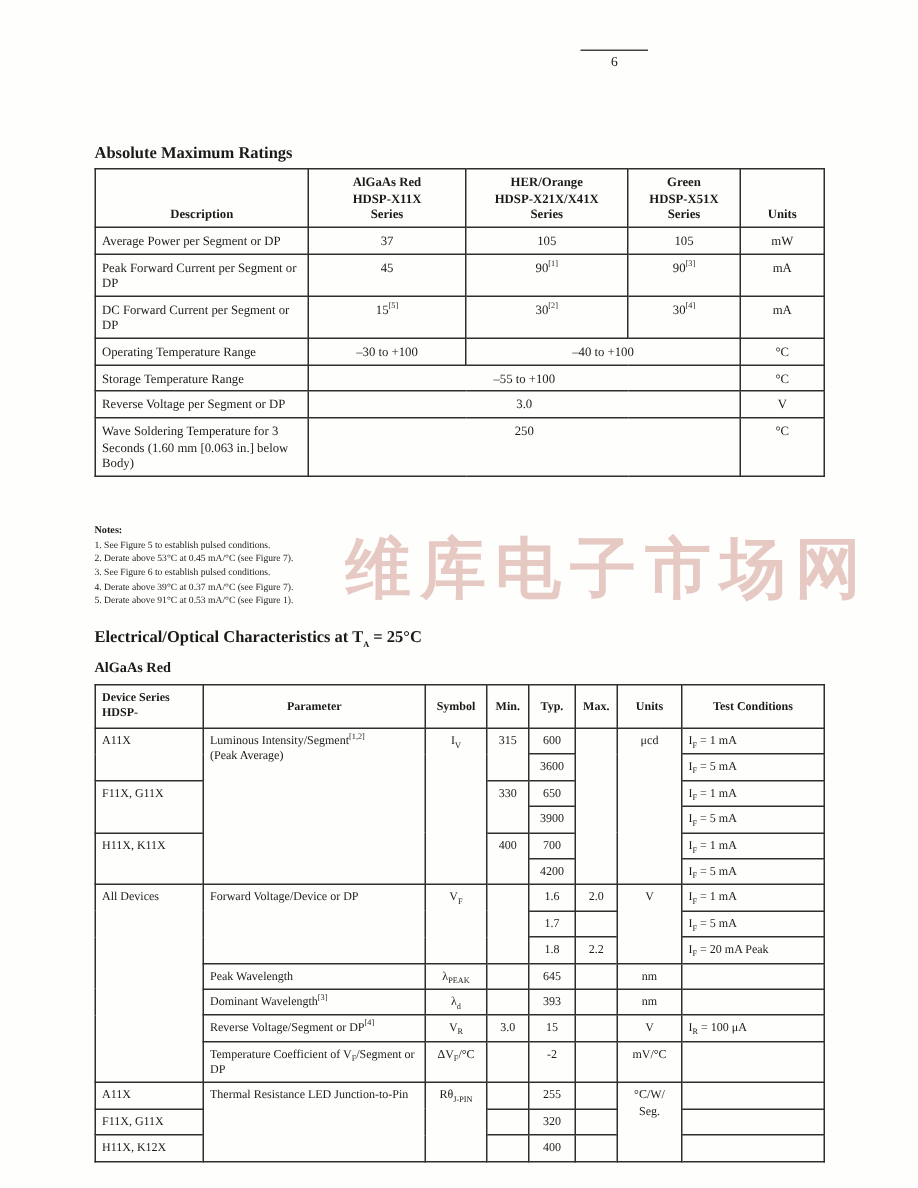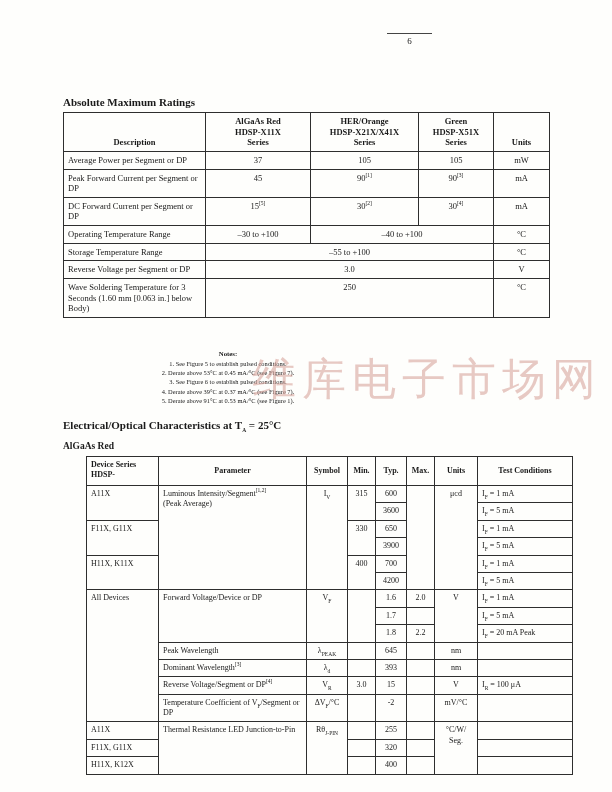--- a/index.html
+++ b/index.html
@@ -1,42 +1,42 @@
 <!DOCTYPE html>
 <html><head>
 <meta charset="utf-8">
 <style>
   html,body{margin:0;padding:0;background:#9a9a9a;}
   .page{position:relative;width:612px;height:792px;background:#fefefc;margin:0 auto;
         font-family:"Liberation Serif","DejaVu Serif",serif;color:#1a1a1a;overflow:hidden;}
-  .abs{position:absolute;text-align:center;}
+  .abs{position:absolute;}
   .pageno-rule{top:33px;left:387px;width:45px;border-top:1px solid #444;height:0;}
   .pageno{top:36px;left:387px;width:45px;text-align:center;font-size:9px;}
   .sec-title{font-weight:bold;font-size:11px;}
   .subtitle{font-weight:bold;font-size:9.5px;}
   table{border-collapse:collapse;table-layout:fixed;}
   .t{position:absolute;left:63px;width:486px;}
   .t td,.t th{border:1px solid #2e2e2e;padding:3px 4px;vertical-align:top;overflow:hidden;}
   .t1{top:112px;font-size:8.5px;line-height:1.25;}
   .t1 th{font-weight:bold;text-align:center;}
   th.btm{vertical-align:bottom;margin-top:43px;}
-  .t2{top:456px;font-size:8px;line-height:1.3;margin-left:23px;}
+  .t2{top:456px;font-size:8px;line-height:1.3;}
   .t2 th{font-weight:bold;text-align:center;vertical-align:middle;height:22px;}
   .t2 th.dev-h{text-align:left;vertical-align:top;}
   td.c{text-align:center;}
   td.lft{text-align:left;}
   sup{font-size:5.5px;line-height:0;vertical-align:super;}
   sub{font-size:5.5px;line-height:0;vertical-align:sub;}
   .notes{top:349px;left:63px;width:330px;font-size:6.4px;line-height:1.45;}
   .notes .nl{font-weight:bold;font-size:6.8px;}
   .eo-title{top:419px;left:63px;}
   .eo-sub{top:441px;left:63px;}
   .amr-title{top:96px;left:63px;}
-  .watermark{top:350px;left:252px;font-size:44px;letter-spacing:6px;color:#d59e96;opacity:.55;
-             z-index:5;pointer-events:none;white-space:nowrap;font-weight:normal;}
+  .watermark{top:350px;left:230px;font-size:44px;letter-spacing:6px;color:#d59e96;opacity:.55;
+             z-index:5;pointer-events:none;white-space:nowrap;font-weight:bold;}
   .h3l{display:block;}
 </style>
 </head>
 <body>
 
 <div class="page">
 
   <div class="abs pageno-rule"></div>
   <div class="abs pageno">6</div>
 

